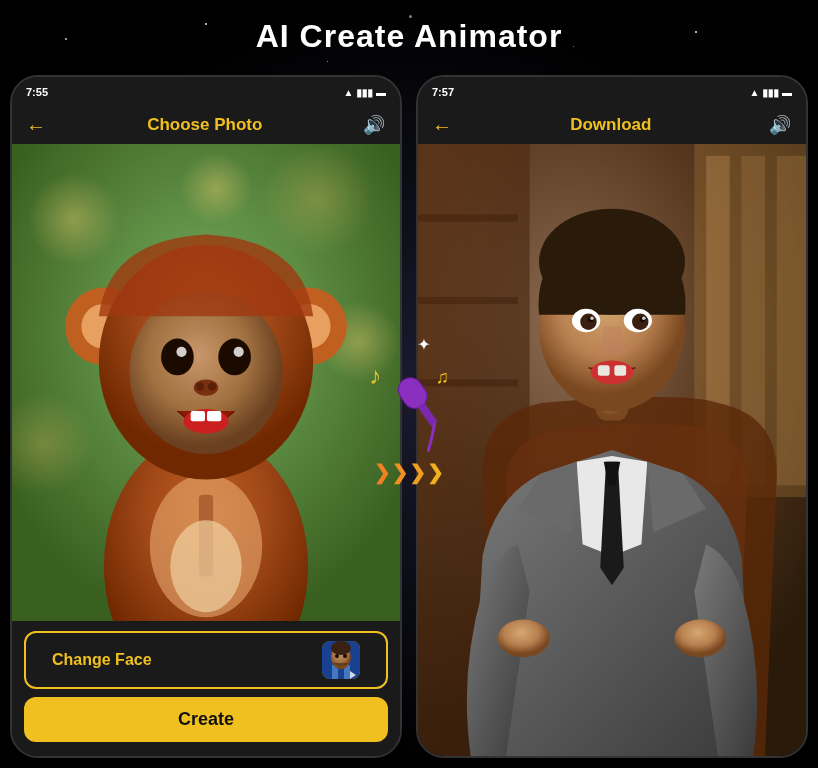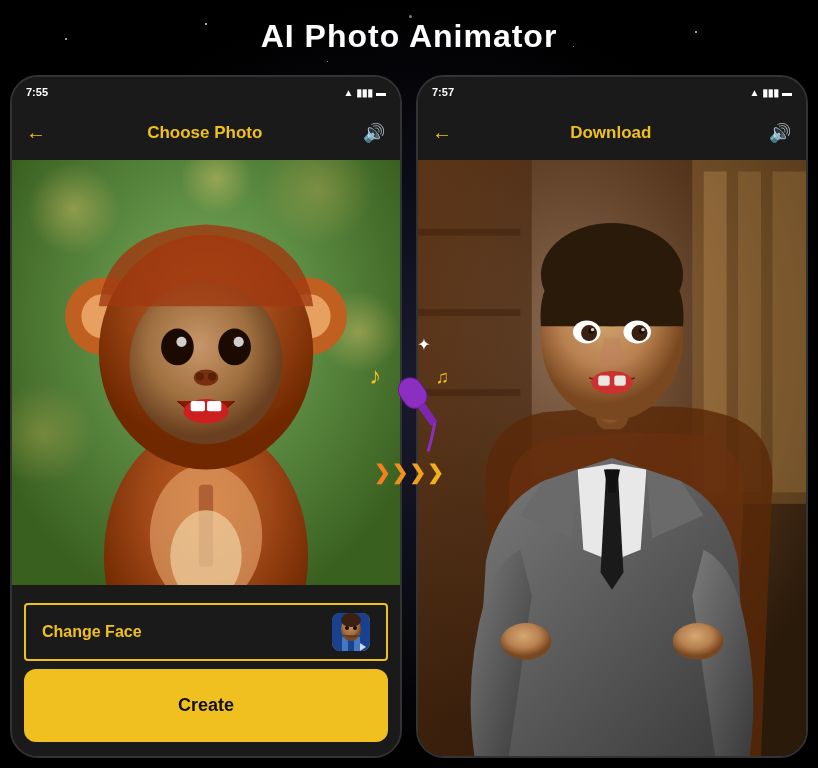--- a/index.html
+++ b/index.html
@@ -59,21 +59,20 @@
     
     .phone {
       flex: 1;
       background: #1a1a1a;
       border-radius: 28px;
       overflow: hidden;
       display: flex;
       flex-direction: column;
       border: 2px solid #333;
       position: relative;
-      gap: 8px;
     }
 
     
     .status-bar {
       display: flex;
       justify-content: space-between;
       align-items: center;
       padding: 6px 14px 4px;
       background: #1a1a1a;
       font-size: 11px;
@@ -131,22 +130,22 @@
       flex-direction: column;
       gap: 8px;
     }
 
     .change-face-btn {
       display: flex;
       align-items: center;
       justify-content: space-between;
       background: #1a1a1a;
       border: 2px solid #f0c020;
-      border-radius: 4px;
-      padding: 8px 16px;
+      border-radius: 12px;
+      padding: 8px 26px;
       cursor: pointer;
     }
 
     .change-face-label {
       font-size: 16px;
       font-weight: 700;
       color: #f0c020;
     }
 
     .face-thumb {
@@ -155,21 +154,21 @@
       border-radius: 8px;
       background: linear-gradient(135deg, #8B6914, #d4a017);
       overflow: hidden;
       position: relative;
     }
 
     .create-btn, .download-btn {
       background: #f0c020;
       border: none;
       border-radius: 12px;
-      padding: 26px;
+      padding: 12px;
       font-size: 18px;
       font-weight: 700;
       color: #111;
       cursor: pointer;
       text-align: center;
       width: 100%;
     }
   </style>
 </head>
 <body>
@@ -184,21 +183,21 @@
   <div class="star" style="width:2px;height:2px;top:15%;left:55%;opacity:0.8"></div>
   <div class="star" style="width:1px;height:1px;top:6%;left:70%;opacity:0.6"></div>
   <div class="star" style="width:2px;height:2px;top:4%;left:85%;opacity:0.9"></div>
   <div class="star" style="width:1px;height:1px;top:18%;left:92%;opacity:0.7"></div>
   <div class="star" style="width:3px;height:3px;top:2%;left:50%;opacity:0.5"></div>
   <div class="star" style="width:1px;height:1px;top:20%;left:30%;opacity:0.6"></div>
   <div class="star" style="width:2px;height:2px;top:22%;left:75%;opacity:0.8"></div>
   <div class="star" style="width:1px;height:1px;top:10%;left:60%;opacity:0.5"></div>
 </div>
 
-<div class="page-title">AI Photo Animator</div>
+<div class="page-title">AI Create Animator</div>
 
 <div class="phones-container">
 
   <div class="phone">
 
     <div class="status-bar">
       <span>7:55</span>
       <div class="status-icons">
         <span>▲</span>
         <span>▮▮▮</span>

